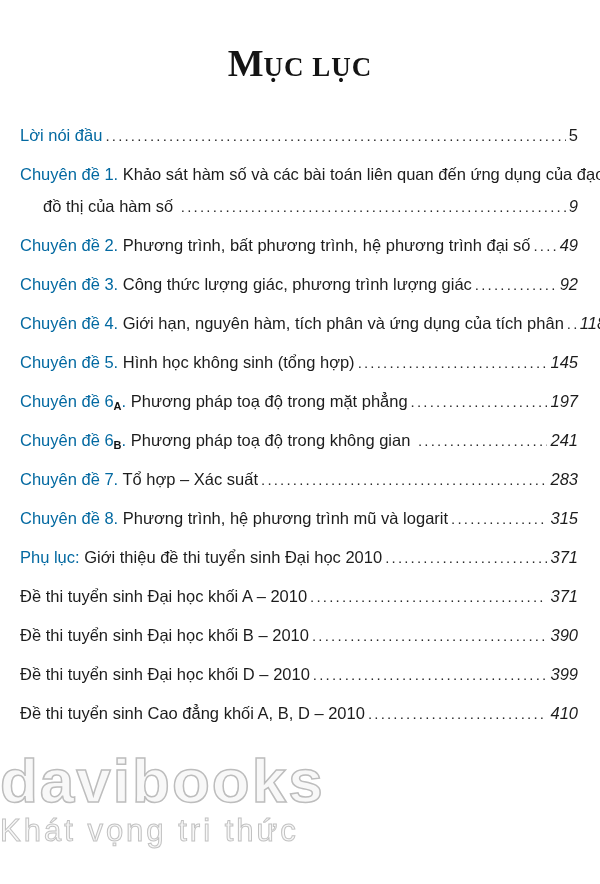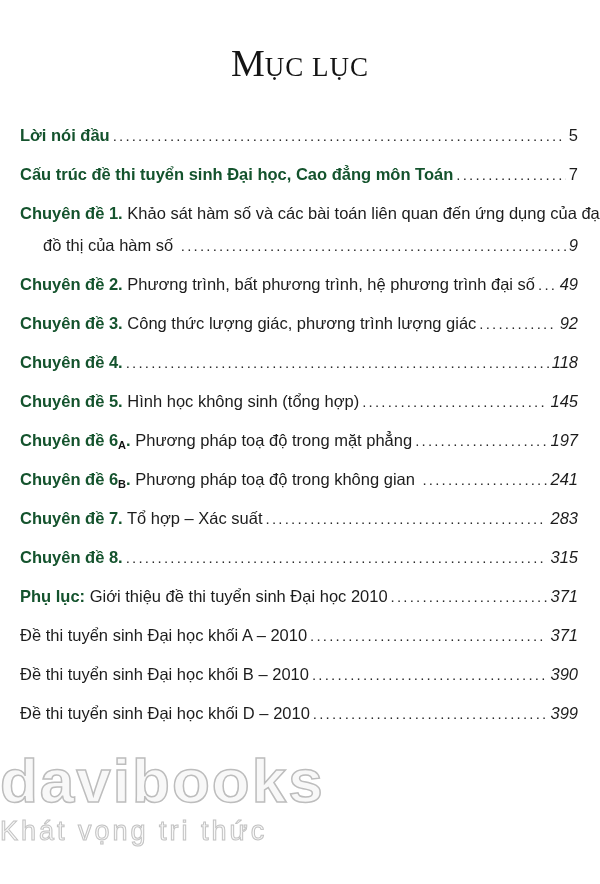--- a/index.html
+++ b/index.html
@@ -9,21 +9,21 @@
     height: 884px;
     background: #ffffff;
     overflow: hidden;
     font-family: "Liberation Sans", sans-serif;
     color: #1c1c1c;
   }
   .title {
     margin-top: 44px;
     text-align: center;
     font-family: "Liberation Serif", serif;
-    font-weight: normal;
+    font-weight: bold;
     color: #141414;
     line-height: 38px;
   }
   .title .initial { font-size: 38px; }
   .title .rest { font-size: 27px; letter-spacing: 1px; }
 
   .toc { margin-top: 36px; }
   .toc-row {
     display: flex;
     align-items: baseline;
@@ -31,21 +31,21 @@
     height: 19px;
     line-height: 19px;
     margin-bottom: 20px;
     font-size: 16.5px;
     overflow: hidden;
   }
   .toc-row.wrap-head { margin-bottom: 13px; }
   .toc-row.indent-wrap { padding-left: 43px; }
   .toc-row.indent-sub  { }
 
-  .lbl-bold { font-weight: bold; white-space: pre; color: #14532d; }
+  .lbl-bold { font-weight: normal; white-space: pre; color: #0369a1; }
   .lbl-sub {
     font-weight: bold;
     font-size: 11px;
     position: relative;
     top: 3px;
     white-space: pre;
     color: #111;
   }
   .lbl-text { white-space: pre; }
 
@@ -76,21 +76,21 @@
   .wm-logo {
     font-size: 62px;
     font-weight: bold;
     line-height: 66px;
     letter-spacing: 2px;
     color: rgba(235,235,235,0.35);
     -webkit-text-stroke: 1.5px #bdbdbd;
     font-family: "Liberation Sans", sans-serif;
   }
   .wm-slogan {
-    font-size: 27px;
+    font-size: 31px;
     line-height: 30px;
     letter-spacing: 3px;
     margin-top: 2px;
     color: rgba(235,235,235,0.35);
     -webkit-text-stroke: 1px #c2c2c2;
     font-family: "Liberation Sans", sans-serif;
   }
 </style>
 </head>
 <body>
@@ -101,26 +101,20 @@
     <span class="initial">M</span><span class="rest">ỤC LỤC</span>
   </div>
 
   <div class="toc">
       <div class="toc-row">
       <span class="lbl-bold">Lời nói đầu</span>
         <span class="lbl-text"></span>
       <span class="leader"></span>
       <span class="page-num">5</span>
     </div>
-      <div class="toc-row">
-      <span class="lbl-bold">Cấu trúc đề thi tuyển sinh Đại học, Cao đẳng môn Toán</span>
-        <span class="lbl-text"></span>
-      <span class="leader"></span>
-      <span class="page-num">7</span>
-    </div>
       <div class="toc-row wrap-head">
       <span class="lbl-bold">Chuyên đề 1.</span>
         <span class="lbl-text"> Khảo sát hàm số và các bài toán liên quan đến ứng dụng của đạo hàm và</span>
 
     </div>
       <div class="toc-row indent-wrap">
       <span class="lbl-bold"></span>
         <span class="lbl-text">đồ thị của hàm số </span>
       <span class="leader"></span>
       <span class="page-num italic">9</span>
@@ -132,20 +126,21 @@
       <span class="page-num italic">49</span>
     </div>
       <div class="toc-row">
       <span class="lbl-bold">Chuyên đề 3.</span>
         <span class="lbl-text"> Công thức lượng giác, phương trình lượng giác</span>
       <span class="leader"></span>
       <span class="page-num italic">92</span>
     </div>
       <div class="toc-row">
       <span class="lbl-bold">Chuyên đề 4.</span>
+        <span class="lbl-text"> Giới hạn, nguyên hàm, tích phân và ứng dụng của tích phân</span>
       <span class="leader"></span>
       <span class="page-num italic">118</span>
     </div>
       <div class="toc-row">
       <span class="lbl-bold">Chuyên đề 5.</span>
         <span class="lbl-text"> Hình học không sinh (tổng hợp)</span>
       <span class="leader"></span>
       <span class="page-num italic">145</span>
     </div>
       <div class="toc-row">
@@ -165,20 +160,21 @@
       <span class="page-num italic">241</span>
     </div>
       <div class="toc-row">
       <span class="lbl-bold">Chuyên đề 7.</span>
         <span class="lbl-text"> Tổ hợp – Xác suất</span>
       <span class="leader"></span>
       <span class="page-num italic">283</span>
     </div>
       <div class="toc-row">
       <span class="lbl-bold">Chuyên đề 8.</span>
+        <span class="lbl-text"> Phương trình, hệ phương trình mũ và logarit</span>
       <span class="leader"></span>
       <span class="page-num italic">315</span>
     </div>
       <div class="toc-row">
       <span class="lbl-bold">Phụ lục:</span>
         <span class="lbl-text"> Giới thiệu đề thi tuyển sinh Đại học 2010</span>
       <span class="leader"></span>
       <span class="page-num italic">371</span>
     </div>
       <div class="toc-row indent-sub">
@@ -191,20 +187,26 @@
       <span class="lbl-bold"></span>
         <span class="lbl-text">Đề thi tuyển sinh Đại học khối B – 2010</span>
       <span class="leader"></span>
       <span class="page-num italic">390</span>
     </div>
       <div class="toc-row indent-sub">
       <span class="lbl-bold"></span>
         <span class="lbl-text">Đề thi tuyển sinh Đại học khối D – 2010</span>
       <span class="leader"></span>
       <span class="page-num italic">399</span>
+    </div>
+      <div class="toc-row indent-sub">
+      <span class="lbl-bold"></span>
+        <span class="lbl-text">Đề thi tuyển sinh Cao đẳng khối A, B, D – 2010</span>
+      <span class="leader"></span>
+      <span class="page-num italic">410</span>
     </div>
     </div>
 
   <div class="watermark">
     <div class="wm-logo">davibooks</div>
     <div class="wm-slogan">Khát vọng tri thức</div>
   </div>
 
 </div>
 

